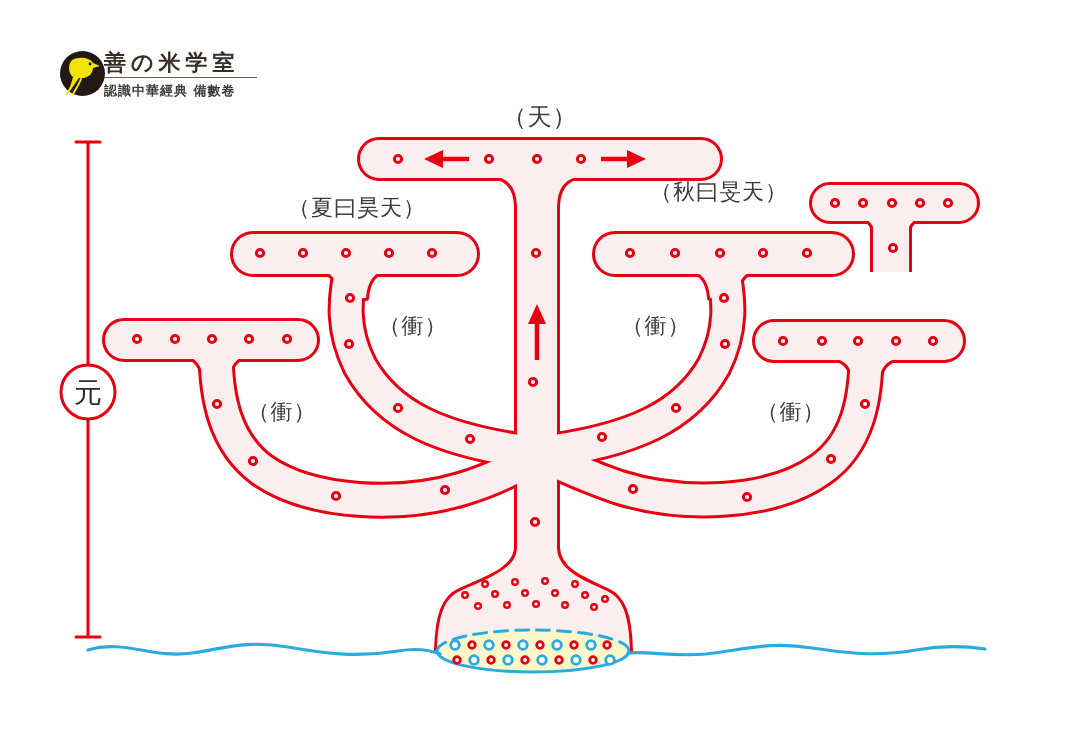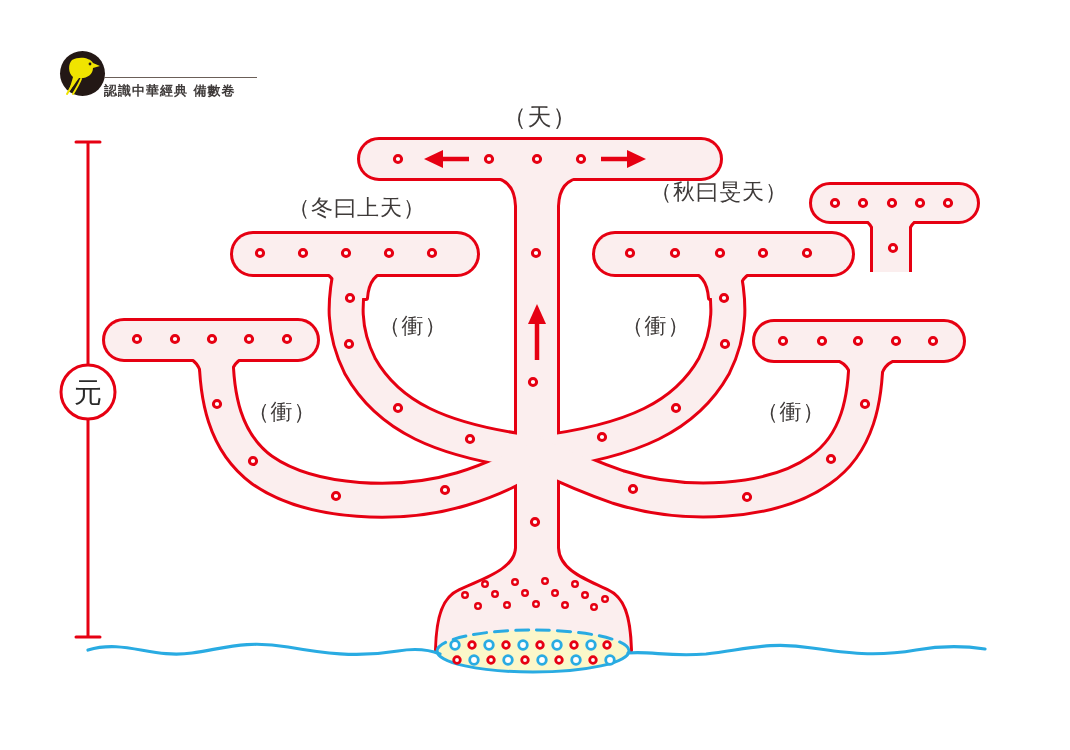--- a/index.html
+++ b/index.html
@@ -214,31 +214,32 @@
       <path class="wave" d="M628,653 C652,651 668,657 706,654 C744,650 768,641 812,648 C846,653 876,657 916,650 C944,645 966,646 985,649"></path>
     </g>
 
     <g>
       <path class="brk" d="M76,142 L100,142 M88,142 L88,637 M76,637 L100,637"></path>
       <circle class="elC" cx="88" cy="392" r="27"></circle>
     </g>
   </svg>
 
   <div class="label big" style="left:540px;top:117px;">（天）</div>
-  <div class="label" style="left:357px;top:208px;">（冬曰上天）</div>
+  <div class="label" style="left:357px;top:208px;">（夏曰昊天）</div>
   <div class="label" style="left:719px;top:192px;">（秋曰旻天）</div>
   <div class="label" style="left:413px;top:326px;">（衝）</div>
   <div class="label" style="left:656px;top:326px;">（衝）</div>
   <div class="label" style="left:282px;top:412px;">（衝）</div>
   <div class="label" style="left:791px;top:412px;">（衝）</div>
   <div class="yuan" style="left:88px;top:393px;">元</div>
 
   <div class="logo-circle">
     <svg width="45" height="45" viewBox="0 0 45 45">
       <path fill="var(--bird)" d="M12,9 C20,5 30,7 33,12 L40,15 L33,17 C33,24 26,28 19,27 C16,31 12,37 8,42 C10,36 12,30 13,26 C8,22 8,13 12,9 Z"></path>
       <path fill="none" stroke="var(--bird)" stroke-width="2" stroke-linecap="round" d="M16,27 C13,33 10,38 7,43 M21,28 C19,33 16,38 13,43"></path>
       <circle cx="30" cy="13" r="1.4" fill="#231815"></circle>
     </svg>
   </div>
+  <div class="logo-title">善の米学室</div>
   <div class="logo-rule"></div>
   <div class="logo-sub">認識中華經典 備數卷</div>
 
 </div>
 
 </body></html>

